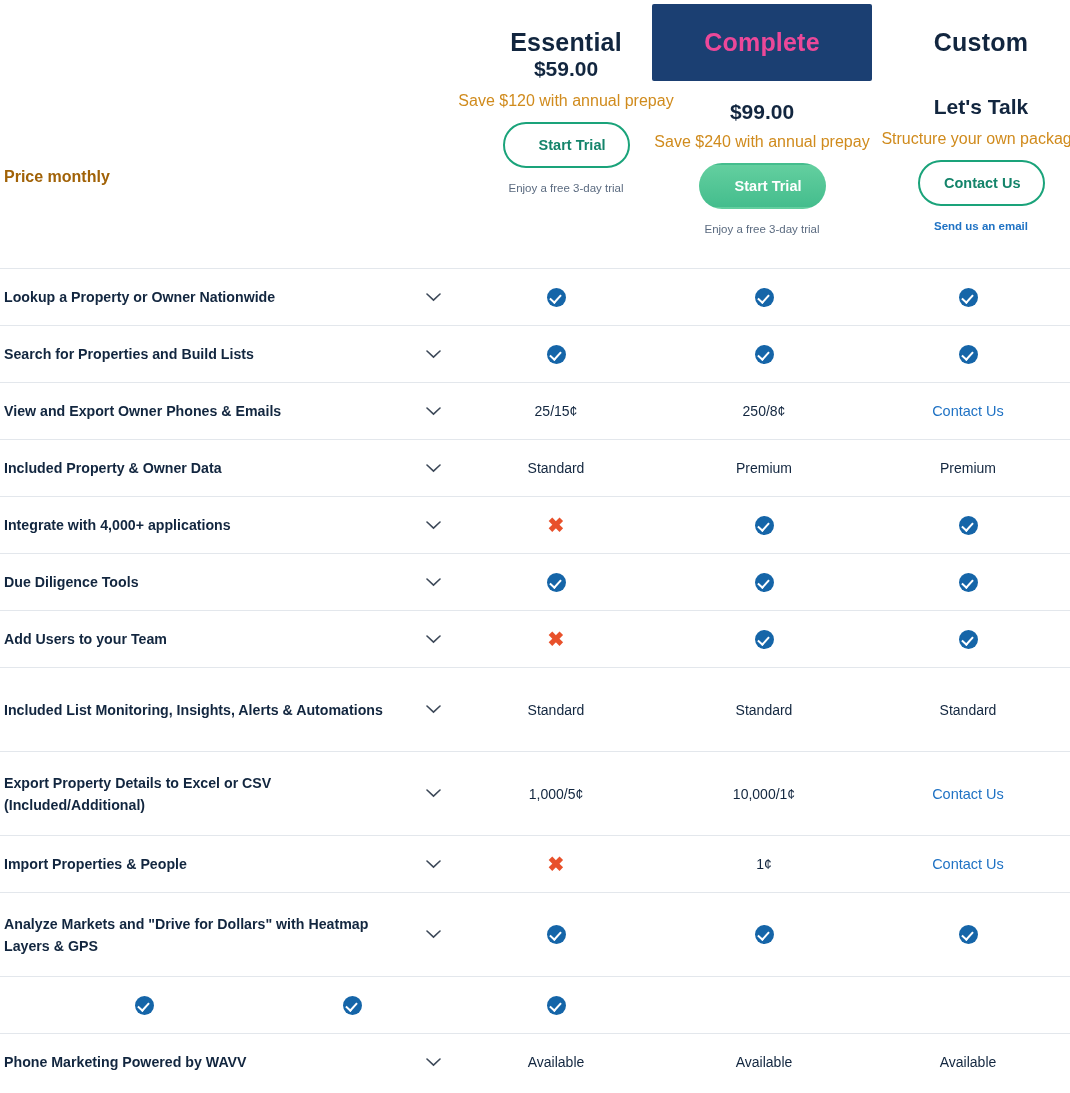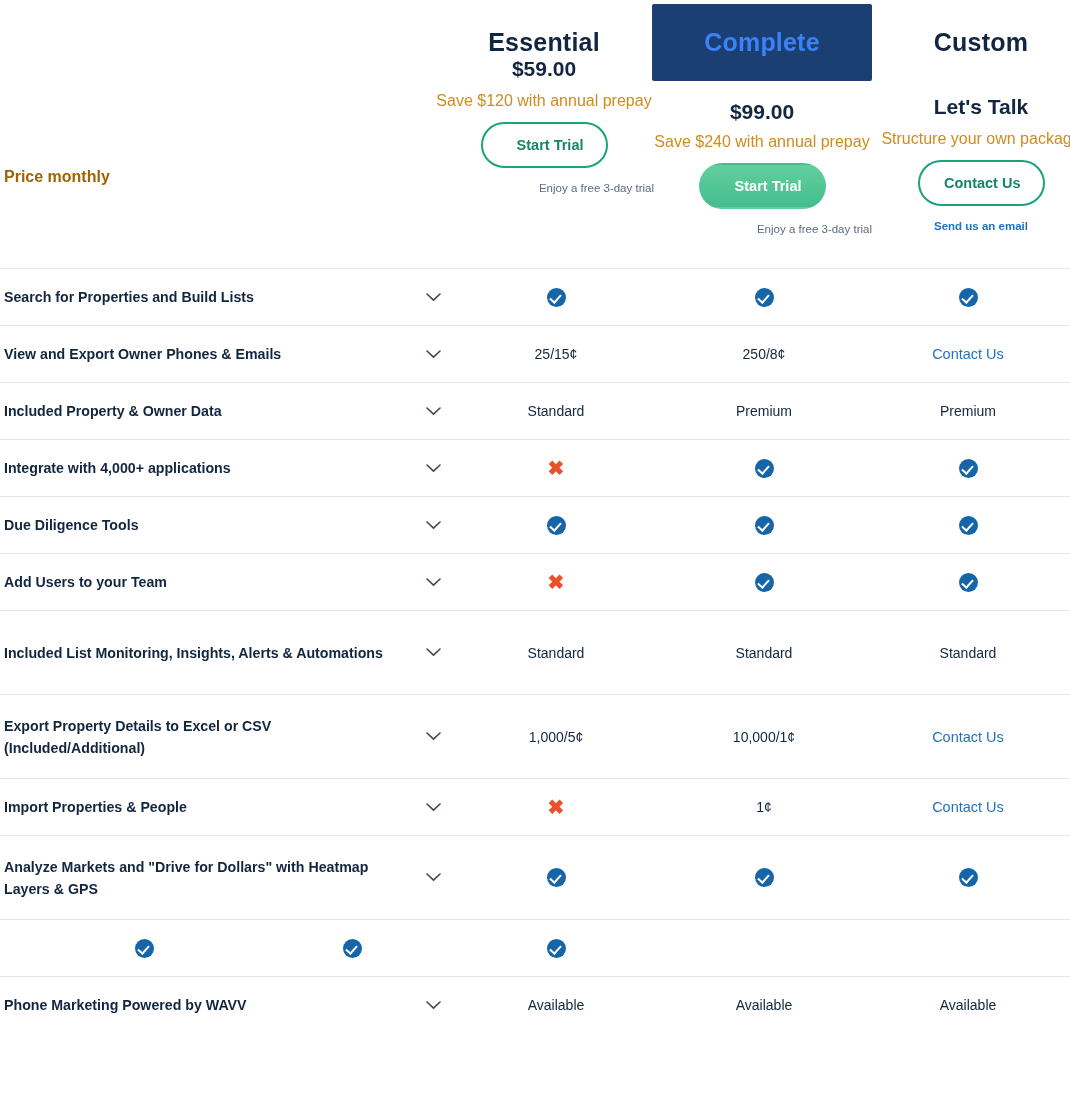--- a/index.html
+++ b/index.html
@@ -31,33 +31,33 @@
     height: 77px;
     background: #1b3f72;
     border-radius: 2px;
   }
   .plan-col {
     position: absolute;
     top: 0;
     width: 220px;
     text-align: center;
   }
-  .plan-essential { left: 434px; }
+  .plan-essential { left: 456px; }
   .plan-complete  { left: 652px; }
   .plan-custom    { left: 871px; }
 
   .plan-name {
     font-size: 25px;
     font-weight: bold;
     letter-spacing: .2px;
     margin-top: 28px;
     color: #12263f;
   }
   .plan-complete .plan-name {
-    color: #3b82f6;
+    color: #ec4899;
     position: relative;
     z-index: 2;
   }
   .plan-price {
     font-size: 21px;
     font-weight: bold;
     color: #12263f;
   }
   .plan-complete .plan-price { margin-top: 43px; }
   .plan-custom .plan-price { margin-top: 38px; }
@@ -87,21 +87,20 @@
   }
   .cta-solid {
     border: 2px solid transparent;
     background: linear-gradient(180deg, #63cf9f 0%, #44bd8d 100%);
     color: #ffffff;
   }
   .plan-note {
     font-size: 11.5px;
     color: #5b6b80;
     margin-top: 14px;
-    text-align: right;
   }
   .plan-link {
     font-size: 11.5px;
     color: #1f72c4;
     font-weight: bold;
     margin-top: 14px;
     cursor: pointer;
     text-decoration: none;
     display: inline-block;
   }
@@ -216,20 +215,31 @@
       <div class="plan-save">Structure your own package</div>
       <div class="cta cta-outline">Contact Us</div>
       <a class="plan-link">Send us an email</a>
     </div>
 
     <div class="price-label">Price monthly</div>
   </div>
 
   <div class="rows" id="rows">
       <div class="row">
+        <div class="feat">Lookup a Property or Owner Nationwide</div>
+        <div class="chev">
+          <svg width="15" height="9" viewBox="0 0 15 9">
+            <path d="M1 1l6.5 6.2L14 1" fill="none" stroke="currentColor" stroke-width="1.6" stroke-linecap="round"></path>
+          </svg>
+        </div>
+        <div class="cell c1"><span class="check"></span></div>
+        <div class="cell c2"><span class="check"></span></div>
+        <div class="cell c3"><span class="check"></span></div>
+      </div>
+      <div class="row">
         <div class="feat">Search for Properties and Build Lists</div>
         <div class="chev">
           <svg width="15" height="9" viewBox="0 0 15 9">
             <path d="M1 1l6.5 6.2L14 1" fill="none" stroke="currentColor" stroke-width="1.6" stroke-linecap="round"></path>
           </svg>
         </div>
         <div class="cell c1"><span class="check"></span></div>
         <div class="cell c2"><span class="check"></span></div>
         <div class="cell c3"><span class="check"></span></div>
       </div>

